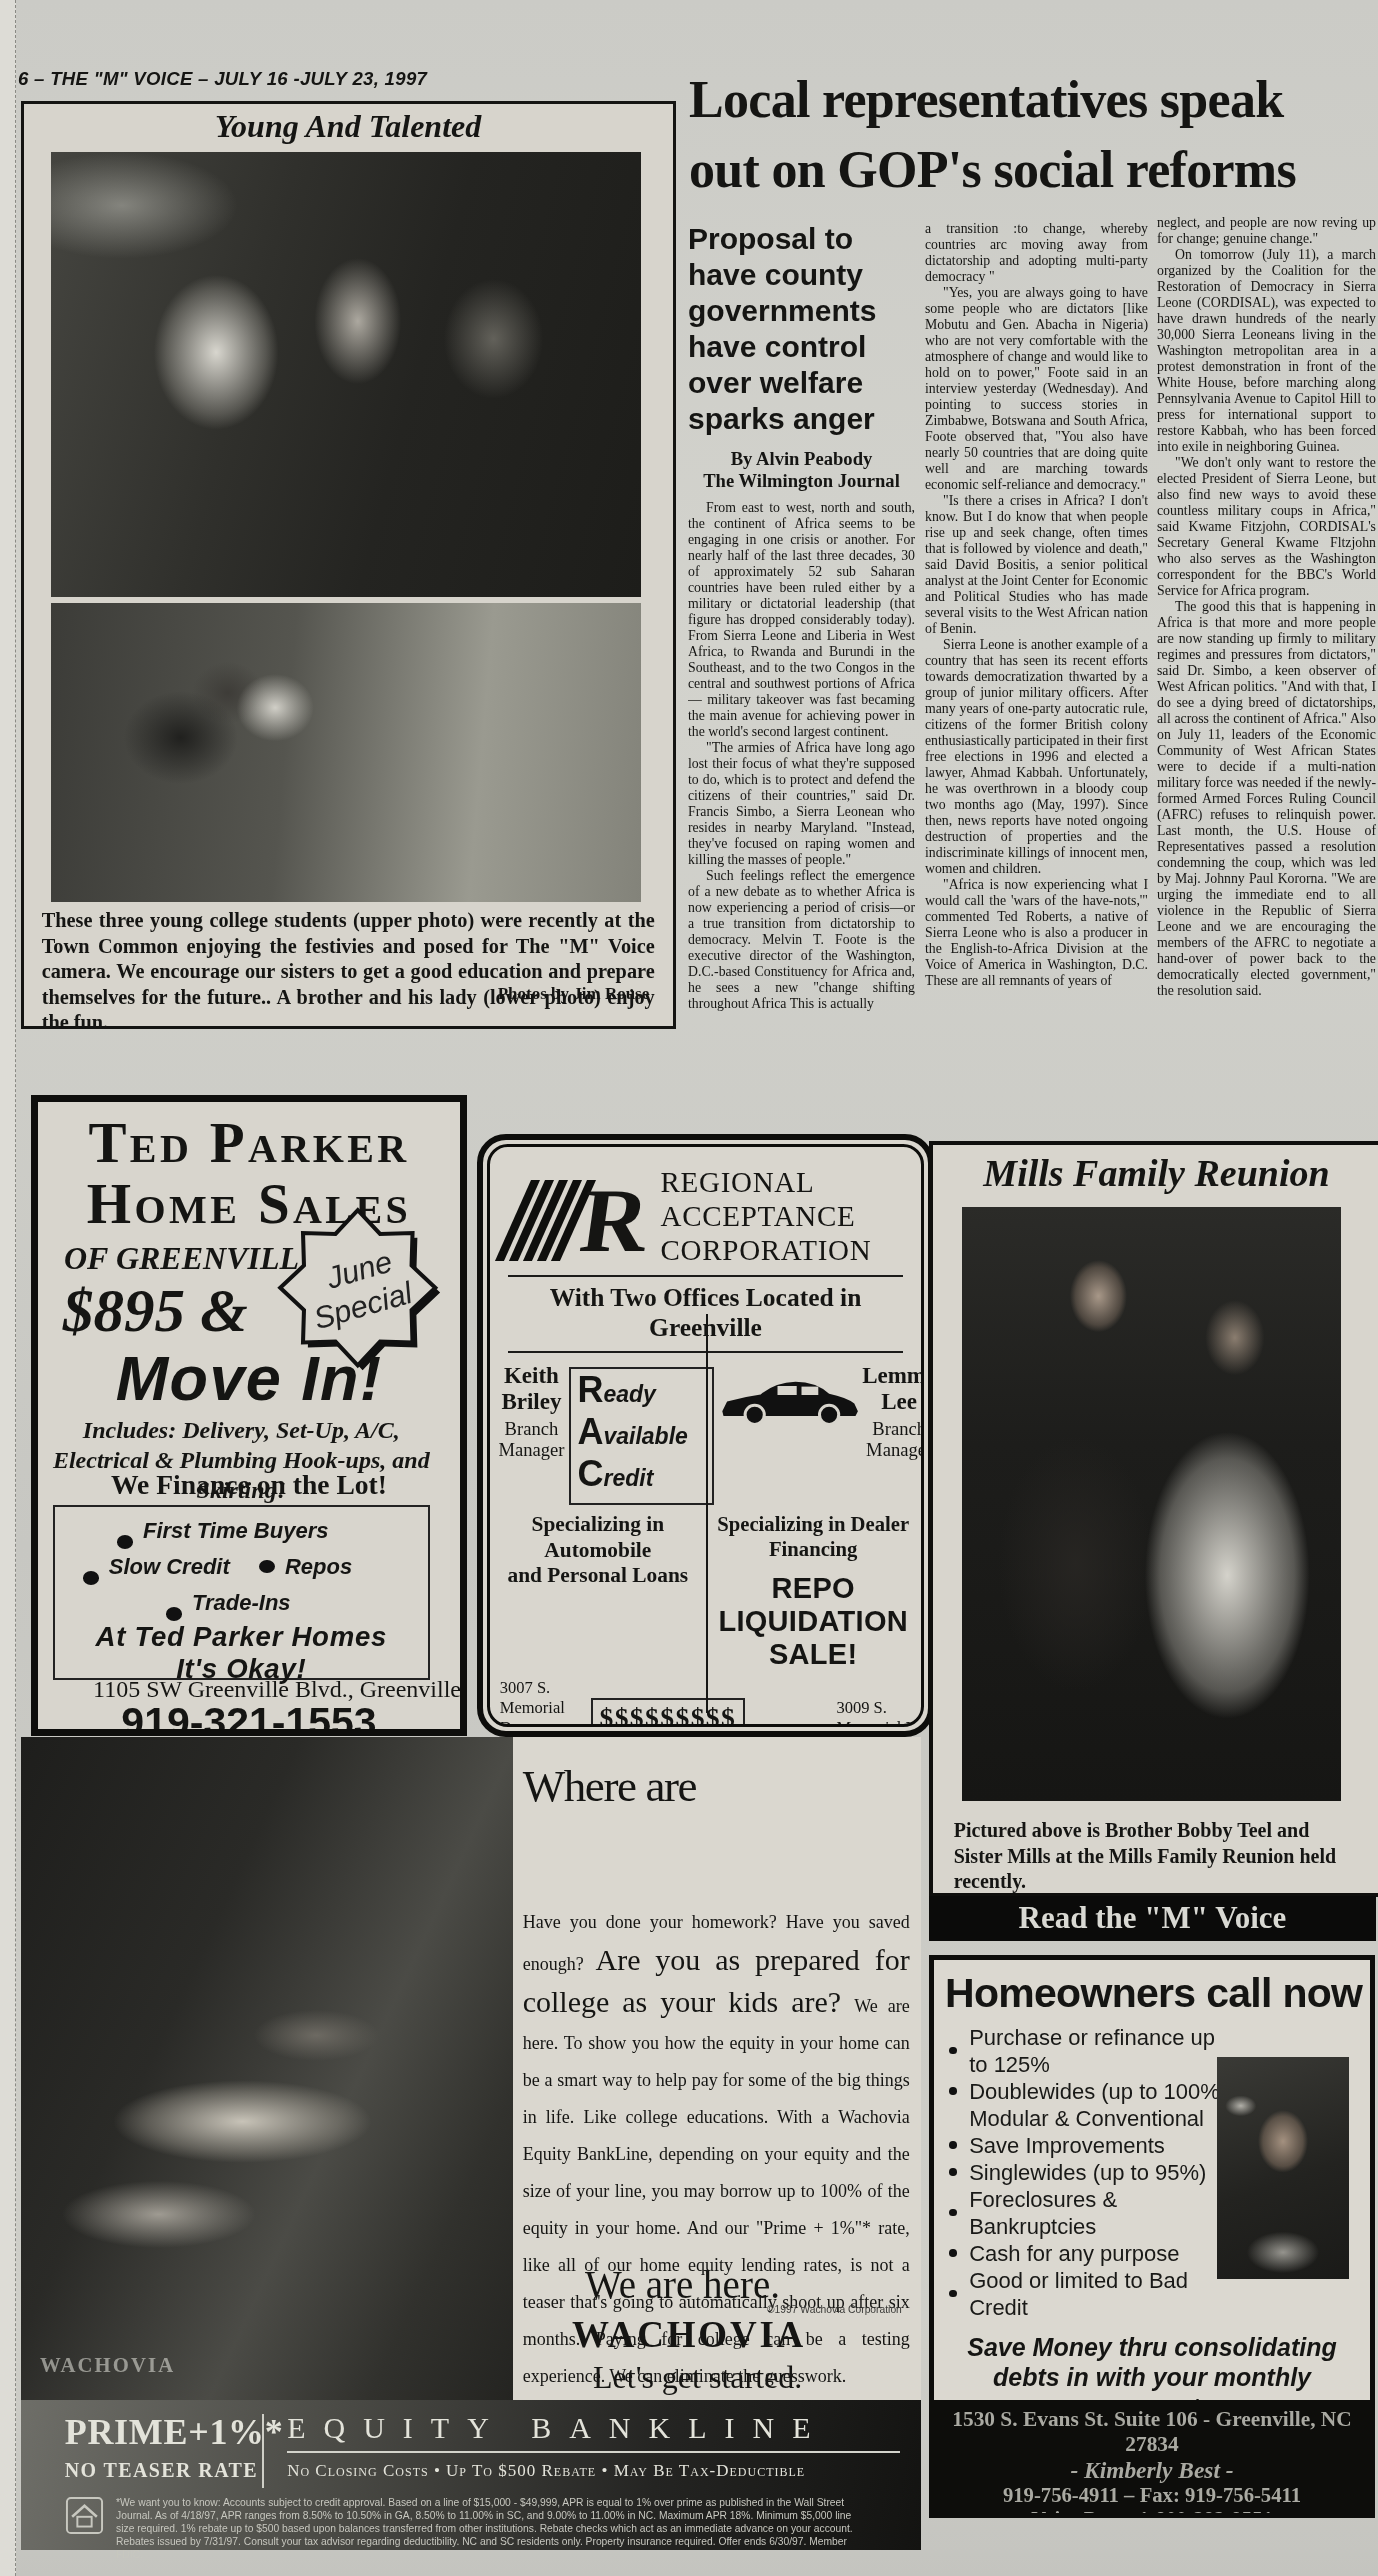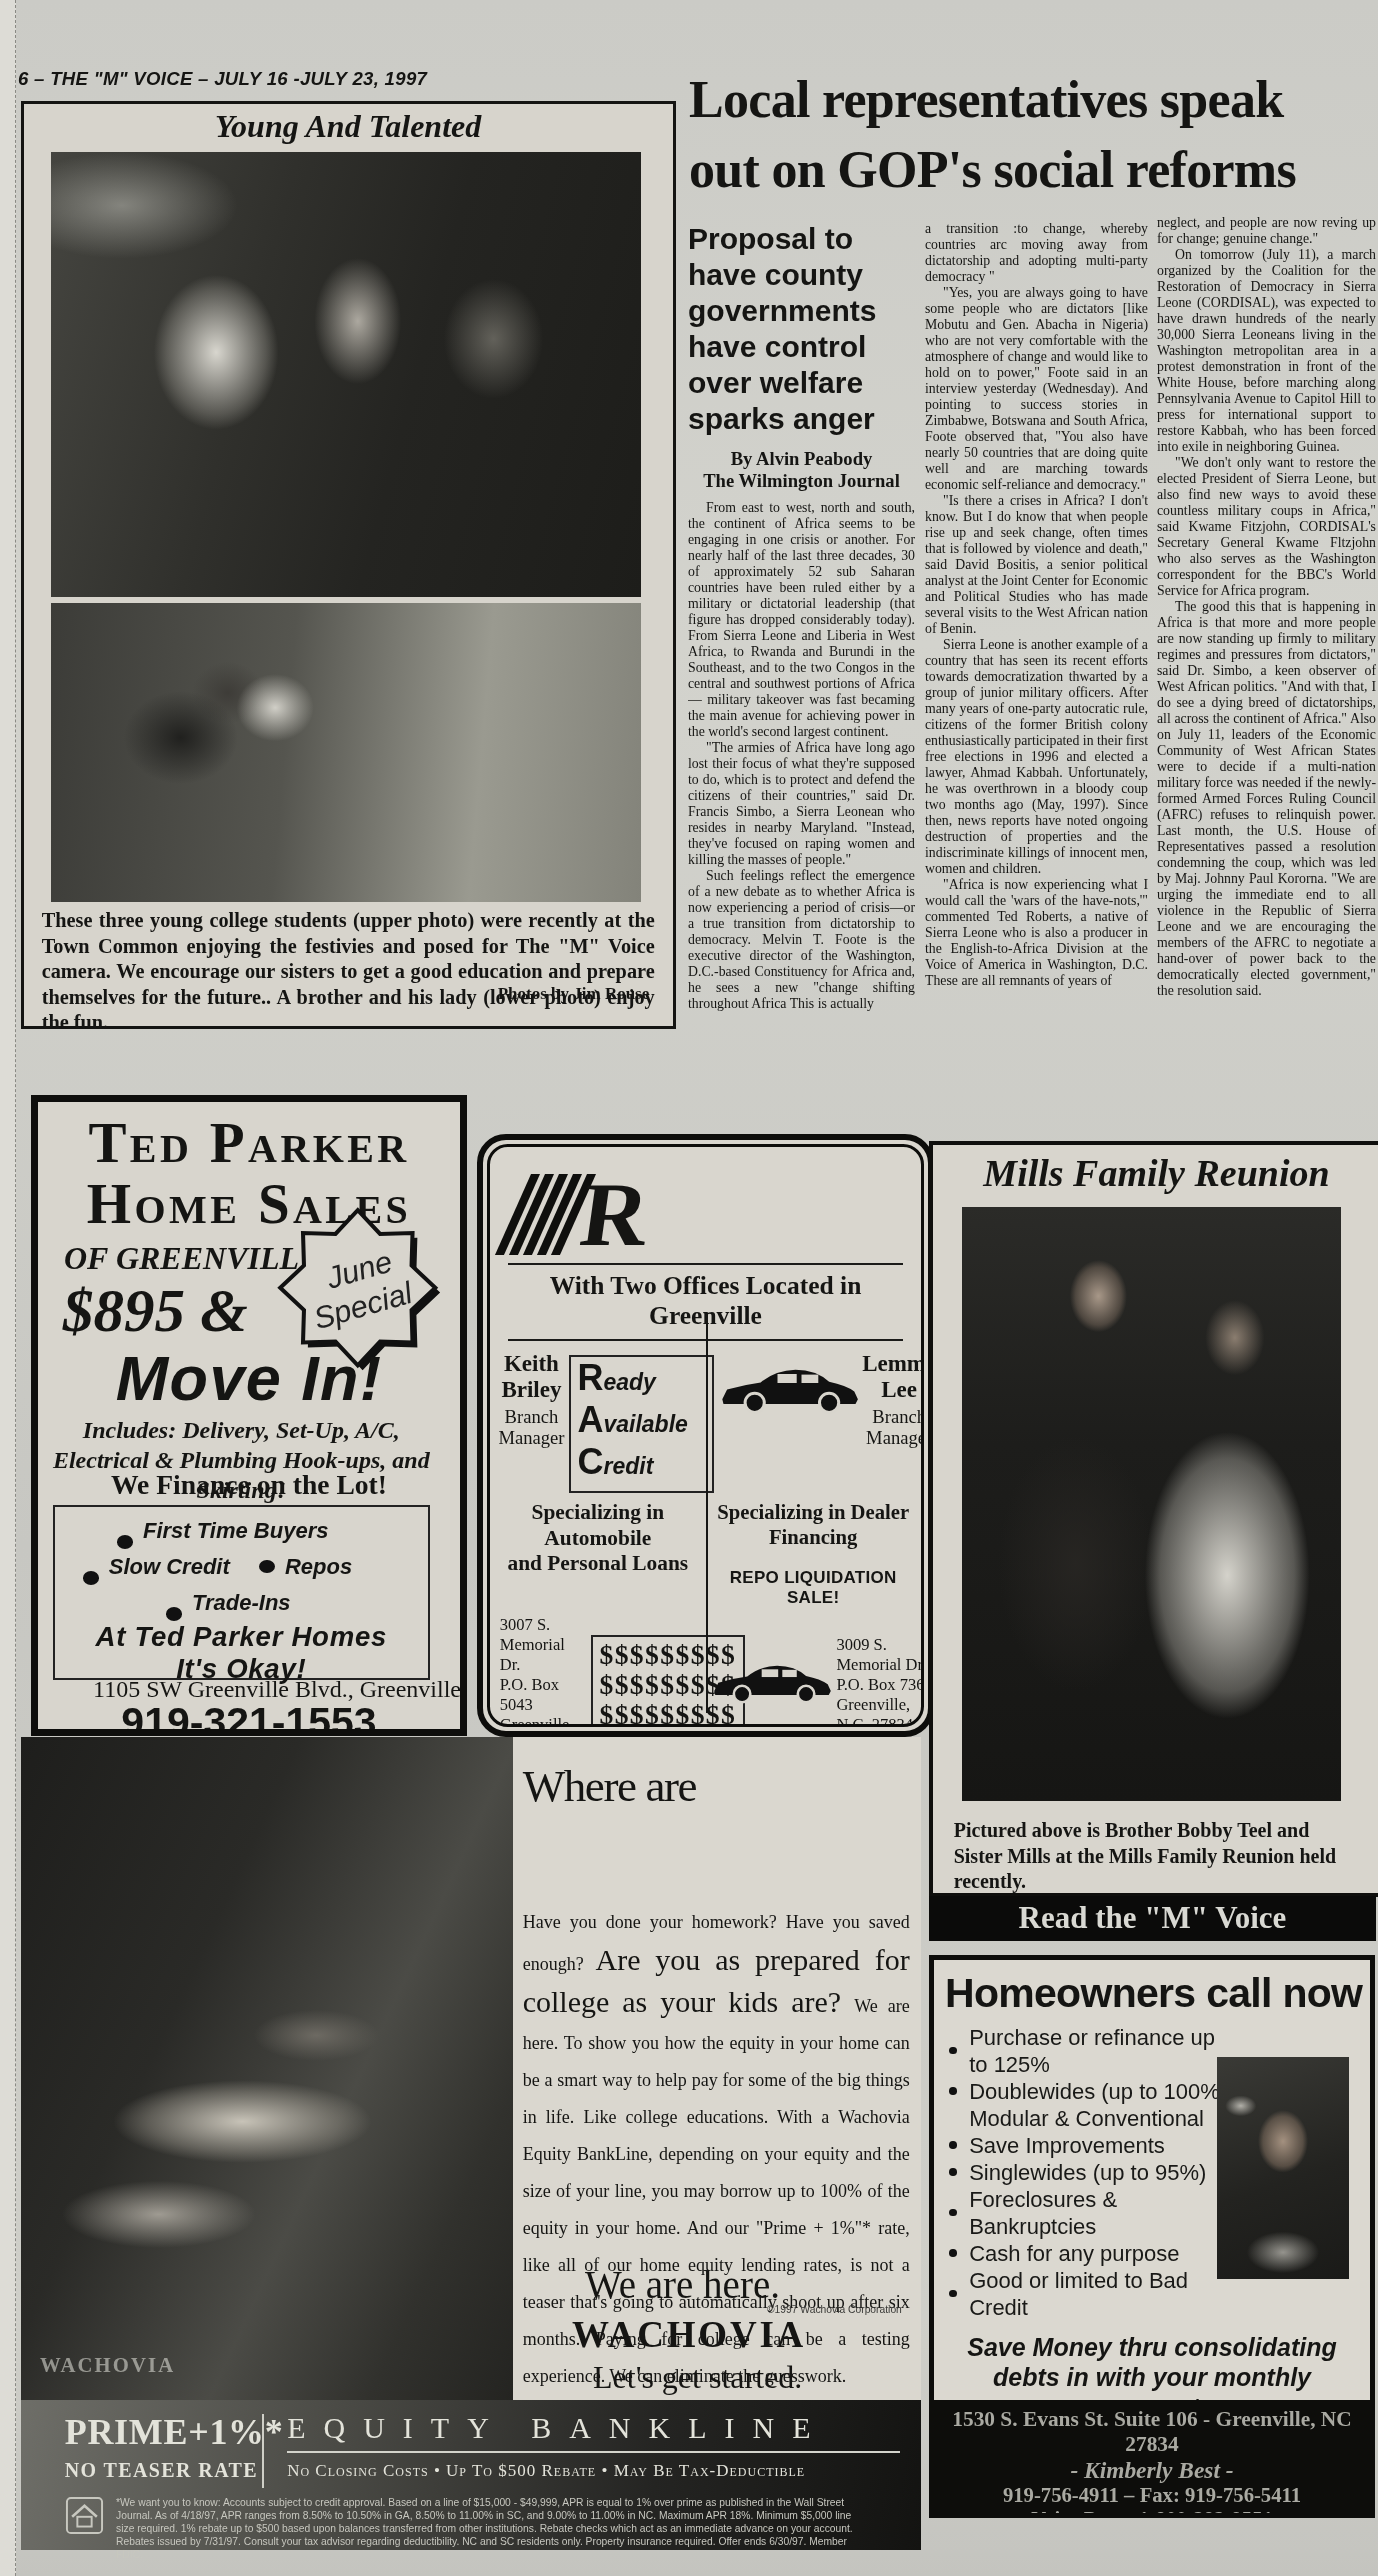--- a/index.html
+++ b/index.html
@@ -84,21 +84,21 @@
   .mgr .role{font-weight:normal;font-size:18.6px;line-height:21.4px;margin-top:2.8px;}
   .rac-credit{border:2.1px solid #222;margin:4.1px 2.8px 0 4.1px;padding:4.1px 6.9px;width:128px;flex:none;font-family:"Liberation Sans",sans-serif;font-weight:bold;}
   .rac-credit div{line-height:33px;white-space:nowrap;}
   .rac-credit .ini{font-size:36px;}
   .rac-credit .rest{font-size:23px;font-style:italic;}
   .rac-car-top{flex:1;text-align:center;padding-top:11px;}
   .rac-spec-row{display:flex;margin-top:6.9px;}
   .rac-spec-row .cell{width:50%;text-align:center;font-weight:bold;}
   .spec-l{font-size:21.4px;line-height:25.5px;}
   .spec-r{font-size:20.7px;line-height:25px;}
-  .repo{font-family:"Liberation Sans",sans-serif;font-size:17px;letter-spacing:0.3px;margin-top:18px;}
+  .repo{font-family:"Liberation Sans",sans-serif;font-size:29px;letter-spacing:0.3px;margin-top:10px;}
   .rac-addr-row{display:flex;margin-top:6.9px;}
   .rac-addr-row .halfbox{width:50%;display:flex;align-items:center;}
   .rac-address{font-size:16.5px;line-height:20px;padding-left:9.7px;width:88px;flex:none;}
   .dollars{border:2.1px solid #222;margin-left:2.8px;padding:2.8px 6.9px;font-weight:bold;font-size:27.6px;line-height:30px;letter-spacing:1.4px;white-space:pre-line;}
   .rac-car-b{padding-left:4.1px;}
   .rac-address.right{width:97px;padding-left:2.8px;}
   #rac-divider{position:absolute;left:50%;top:167px;bottom:11px;width:2.1px;background:#161614;}
 
   
   #mills{left:929px;top:1141px;width:447px;height:748px;border:4.8px solid #0f0f0d;background:#d8d5cd;}
@@ -259,20 +259,23 @@
    <div id="rac-inner">
     <div class="rac-head">
       <div class="rac-logo">
         <span class="rac-bar"></span>
             <span class="rac-bar"></span>
             <span class="rac-bar"></span>
             <span class="rac-bar"></span>
             <span class="rac-bar"></span>
         <span class="rac-r">R</span>
       </div>
+      <div class="rac-name prelines">REGIONAL
+ACCEPTANCE
+CORPORATION</div>
     </div>
     <div class="rac-rule"></div>
     <div class="rac-tagline">With Two Offices Located in Greenville</div>
     <div class="rac-rule"></div>
     <div class="rac-mgr-row">
       <div class="mgr">
         <div class="prelines">Keith
 Briley</div>
         <div class="role prelines">Branch
 Manager</div>

